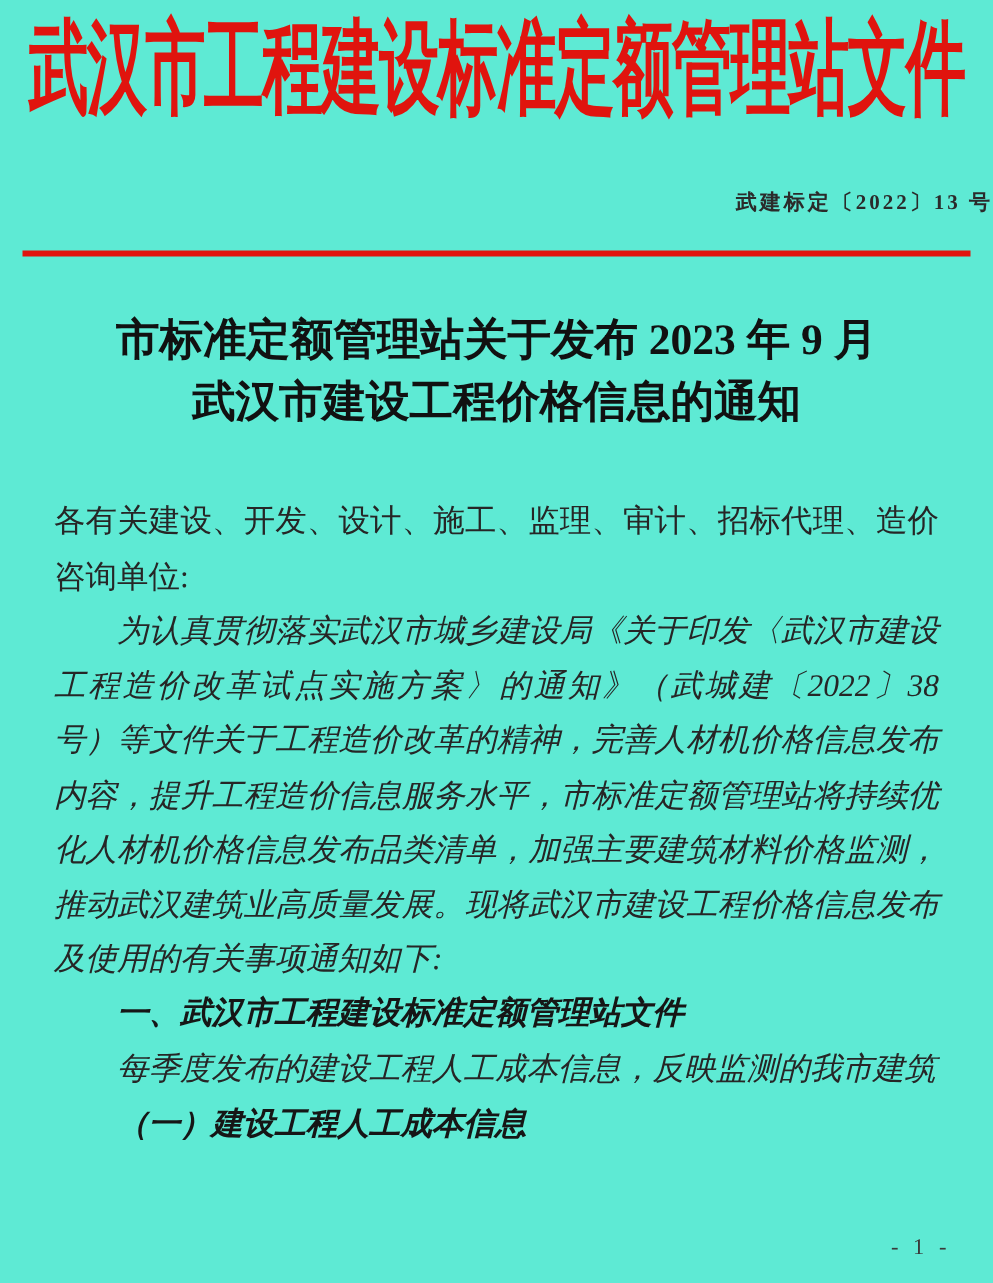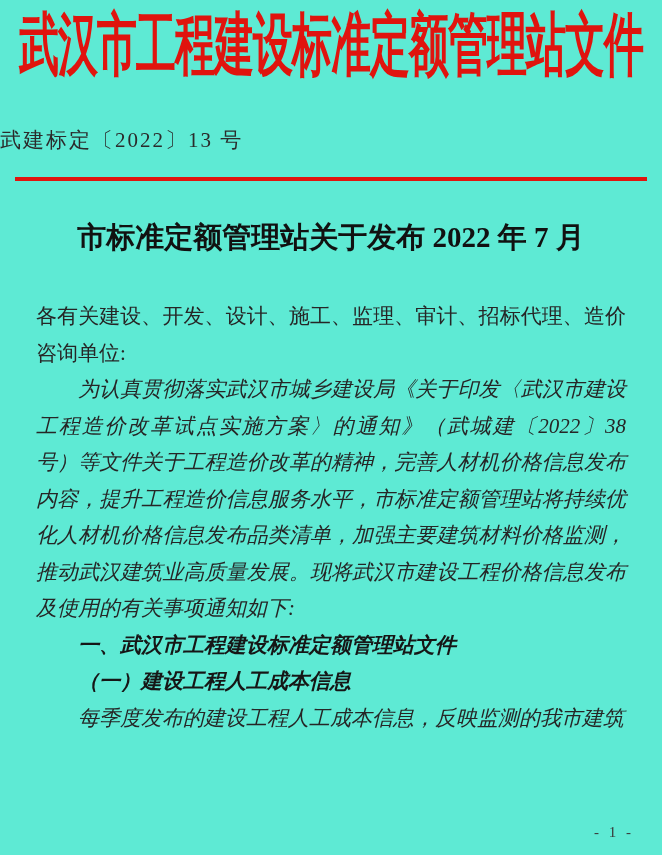--- a/index.html
+++ b/index.html
@@ -31,24 +31,25 @@
     letter-spacing: -1px;
     white-space: nowrap;
     color: #e0140e;
     line-height: 76px;
     transform: scaleY(1.72);
     transform-origin: center center;
     font-family: "Liberation Serif", "DejaVu Serif", serif;
   }
   .doc-number {
     margin-top: 42px;
-    text-align: left;
-    font-size: 21px;
+    text-align: right;
+    font-size: 14px;
     letter-spacing: 2px;
     color: #2b2b2b;
+    font-weight: bold;
   }
   .red-rule {
     display: block;
     border: none;
     width: 632px;
     height: 4px;
     background: #e0140e;
     margin: 23px auto 0 auto;
   }
   .notice-title {
@@ -100,26 +101,27 @@
 
   <div class="letterhead">
     <h1 class="letterhead-title">武汉市工程建设标准定额管理站文件</h1>
   </div>
 
   <div class="doc-number">武建标定〔2022〕13 号</div>
 
   <hr class="red-rule">
 
   <div class="notice-title">
-    <div>市标准定额管理站关于发布 2022 年 7 月</div>
+    <div>市标准定额管理站关于发布 2023 年 9 月</div>
+    <div>武汉市建设工程价格信息的通知</div>
   </div>
 
   <main class="doc-body">
     <p>各有关建设、开发、设计、施工、监理、审计、招标代理、造价咨询单位:</p>
     <p class="indent">为认真贯彻落实武汉市城乡建设局《关于印发〈武汉市建设工程造价改革试点实施方案〉的通知》（武城建〔2022〕38 号）等文件关于工程造价改革的精神，完善人材机价格信息发布内容，提升工程造价信息服务水平，市标准定额管理站将持续优化人材机价格信息发布品类清单，加强主要建筑材料价格监测，推动武汉建筑业高质量发展。现将武汉市建设工程价格信息发布及使用的有关事项通知如下:</p>
     <p class="indent heading-hei">一、武汉市工程建设标准定额管理站文件</p>
+    <p class="indent">每季度发布的建设工程人工成本信息，反映监测的我市建筑</p>
     <p class="indent heading-kai">（一）建设工程人工成本信息</p>
-    <p class="indent">每季度发布的建设工程人工成本信息，反映监测的我市建筑</p>
   </main>
 
   <div class="page-footer">- 1 -</div>
 
 </div>
 
 </body></html>

